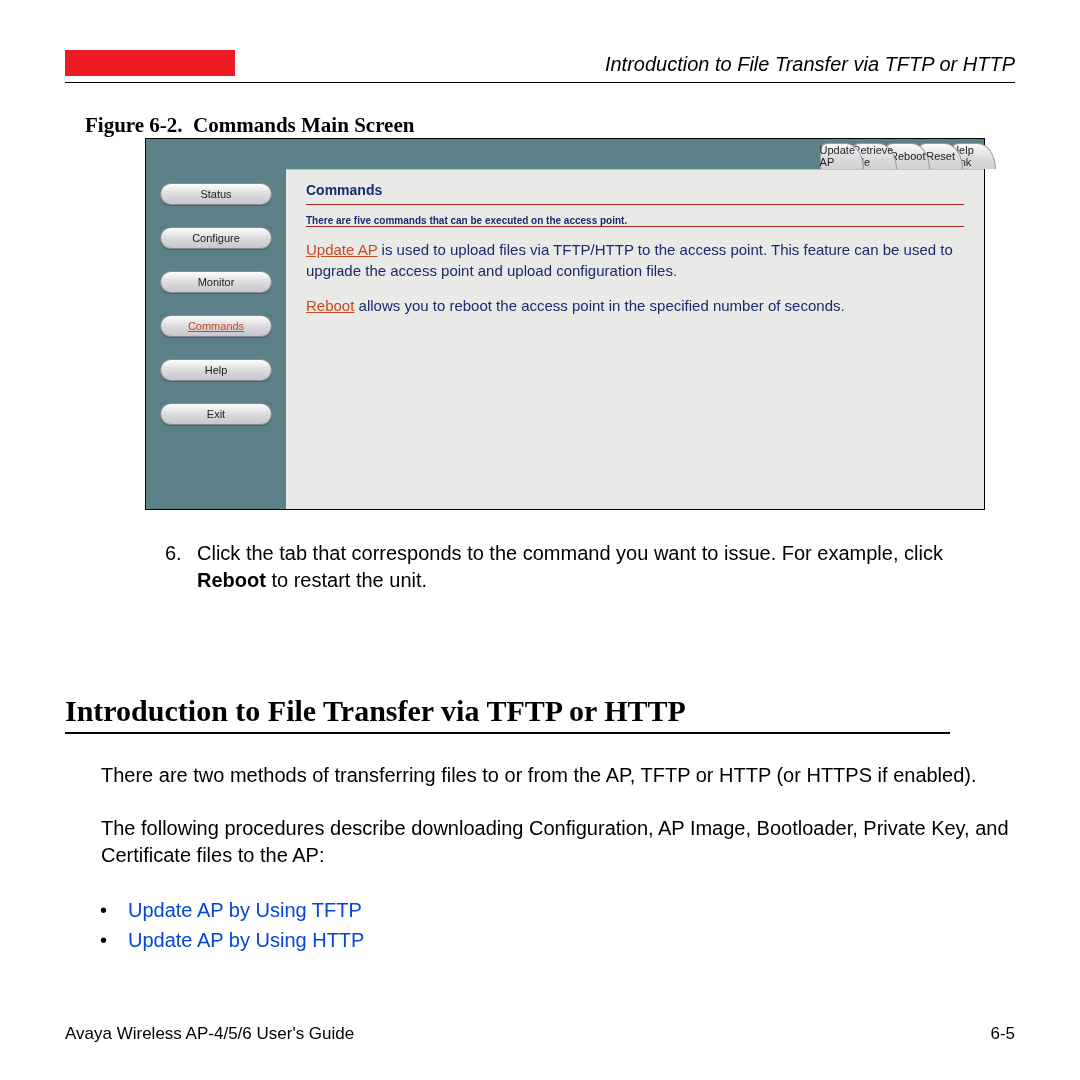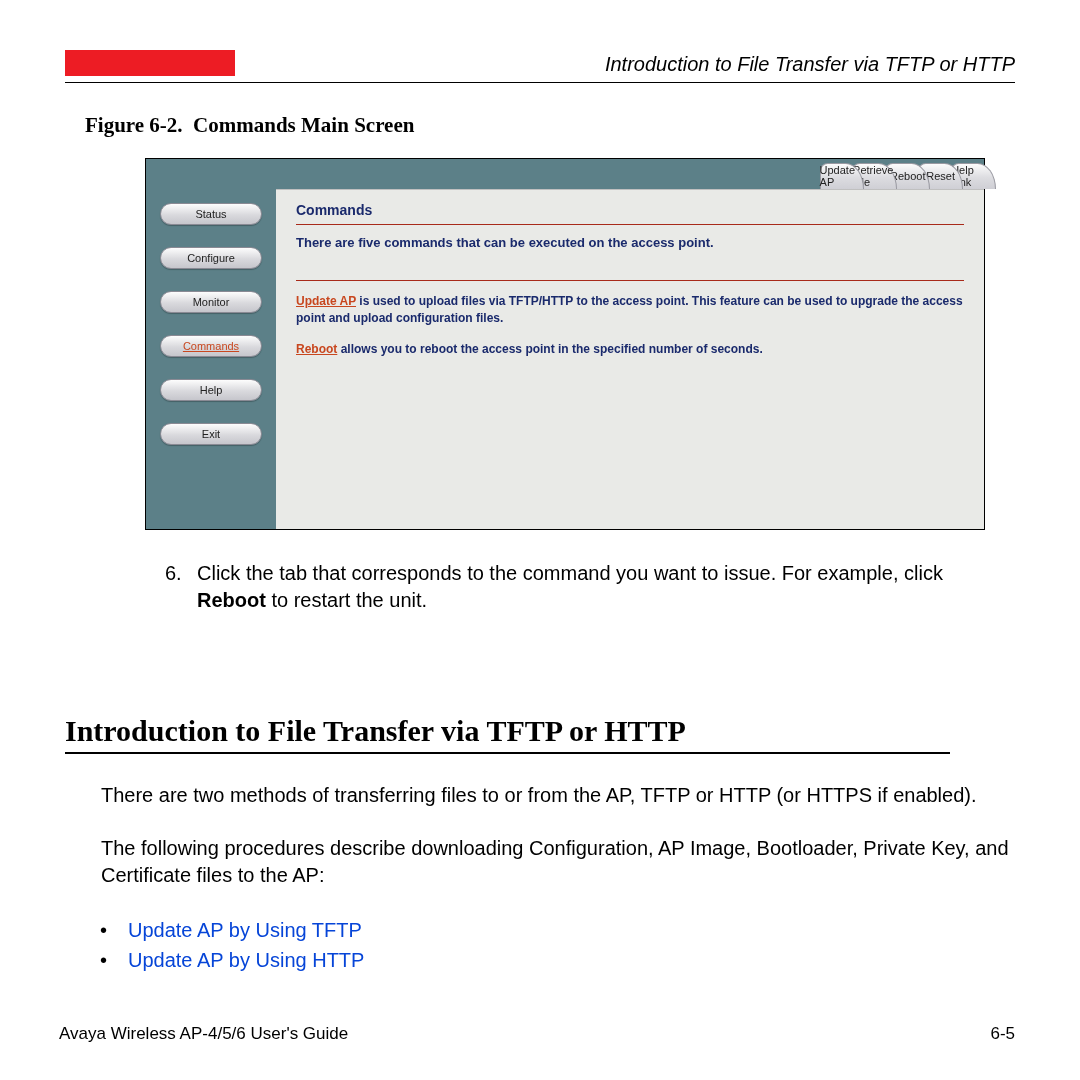--- a/index.html
+++ b/index.html
@@ -34,35 +34,35 @@
   }
   .header-rule {
     border: none;
     border-top: 1px solid #000;
     margin-bottom: 30px;
   }
   .figure-caption {
     font-family: "Palatino Linotype", Palatino, "Book Antiqua", serif;
     font-weight: bold;
     font-size: 21px;
-    margin: 0 0 20px 20px;
+    margin: 0 0 0 20px;
   }
 
   
   .figure {
     margin: 0 30px 30px 80px;
     border: 1px solid #000;
   }
   .fig-inner {
     display: flex;
     background: #5c8088;
     height: 370px;
   }
   .sidebar {
-    width: 130px;
+    width: 140px;
     padding: 44px 14px 10px 14px;
     background: #5c8088;
     display: flex;
     flex-direction: column;
     gap: 22px;
   }
   .side-btn {
     height: 22px;
     border-radius: 11px;
     background: linear-gradient(#fdfdfd, #d9d9dd 55%, #c6c6cc);
@@ -124,34 +124,33 @@
     font-size: 14px;
     font-weight: bold;
     margin: 2px 0 6px 0;
   }
   .panel-rule {
     border: none;
     border-top: 1px solid #a82a1a;
     margin-bottom: 10px;
   }
   .panel-intro {
-    font-size: 13px;
+    font-size: 10px;
     color: #1a2a6c;
     font-weight: bold;
-    margin-bottom: 30px;
   }
   .panel-rule2 {
     border: none;
     border-top: 1px solid #a82a1a;
     margin-bottom: 12px;
   }
   .cmd-line {
-    font-size: 12px;
+    font-size: 15px;
     color: #1a2a6c;
-    font-weight: bold;
+    font-weight: normal;
     margin-bottom: 14px;
     line-height: 1.4;
   }
   .cmd-link {
     color: #c8471f;
     text-decoration: underline;
   }
 
   
   .step {
@@ -193,21 +192,21 @@
   }
   .bullet .dot {
     width: 28px;
     color: #000;
     flex-shrink: 0;
   }
 
   .footer {
     position: absolute;
     bottom: 36px;
-    left: 59px;
+    left: 65px;
     right: 65px;
     display: flex;
     justify-content: space-between;
     font-size: 17px;
     color: #000;
   }
 </style>
 </head>
 <body>
 

